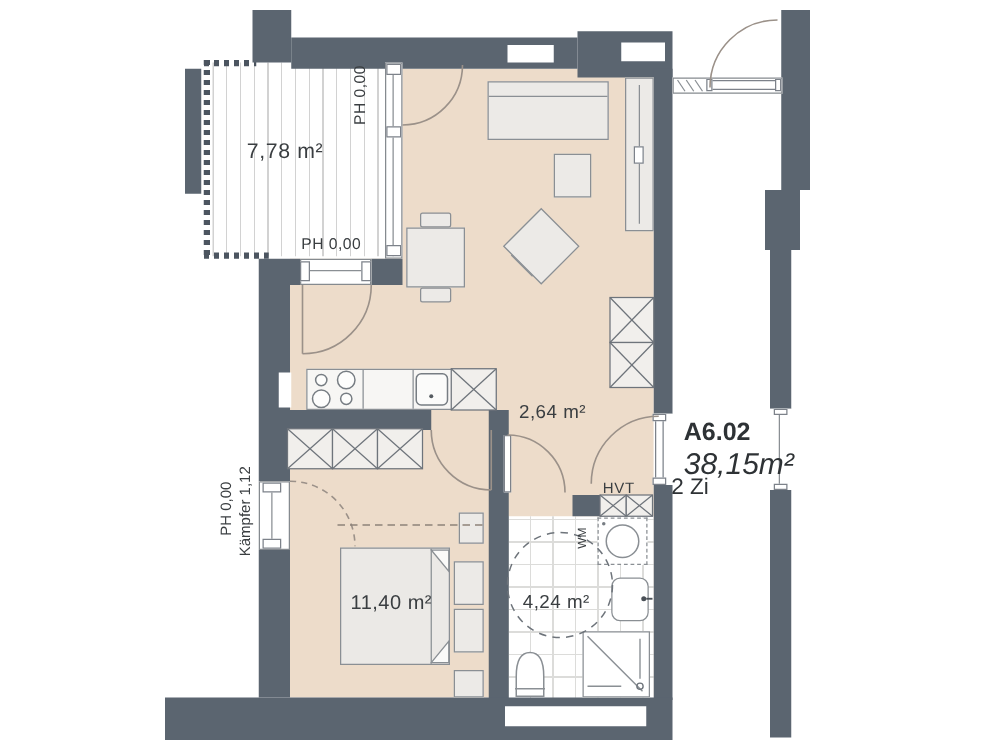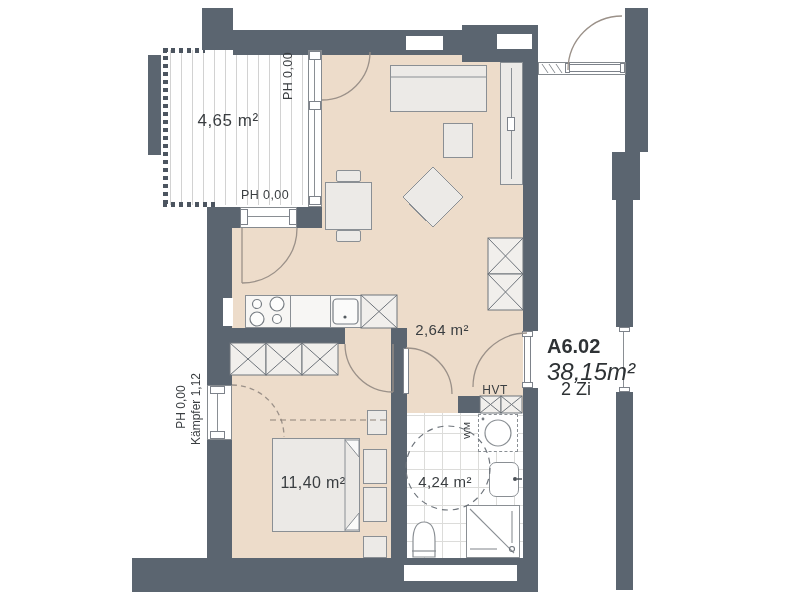--- a/index.html
+++ b/index.html
@@ -220,27 +220,27 @@
 
     <circle cx="448" cy="468" r="42" fill="none" stroke="#6e747b" stroke-width="1.2" stroke-dasharray="6 5"></circle>
 
     <g stroke="#8a8f94" stroke-width="1">
       <line x1="542" y1="64" x2="548" y2="73"></line>
       <line x1="549" y1="64" x2="555" y2="73"></line>
       <line x1="556" y1="64" x2="562" y2="73"></line>
     </g>
   </svg>
 
-  <div class="lbl area-lbl" style="left:178px;top:111px;width:100px;">4,65 m²</div>
+  <div class="lbl area-lbl" style="left:178px;top:111px;width:100px;">7,78 m²</div>
   <div class="lbl ph-lbl rot" style="left:258px;top:69px;width:60px;">PH 0,00</div>
   <div class="lbl ph-lbl" style="left:215px;top:188px;width:100px;">PH 0,00</div>
   <div class="lbl area-lbl-sm" style="left:392px;top:321px;width:100px;text-align:center;">2,64 m²</div>
   <div class="lbl area-lbl-sm" style="left:253px;top:474px;width:120px;font-size:16px;">11,40 m²</div>
   <div class="lbl area-lbl-sm" style="left:395px;top:473px;width:100px;">4,24 m²</div>
   <div class="lbl rot" style="left:151px;top:400px;width:60px;font-size:12px;">PH 0,00</div>
   <div class="lbl rot" style="left:156px;top:402px;width:80px;font-size:12px;">Kämpfer 1,12</div>
   <div class="lbl tiny-lbl" style="left:475px;top:383px;width:40px;">HVT</div>
   <div class="lbl rot" style="left:450px;top:425px;width:32px;font-size:9.5px;">WM</div>
   <div class="unit-lbl" style="left:547px;top:335px;font-size:20px;font-weight:bold;">A6.02</div>
   <div class="unit-lbl" style="left:547px;top:358px;font-size:24px;font-style:italic;">38,15m²</div>
-  <div class="unit-lbl" style="left:561px;top:379px;font-size:18px;">2 Zi</div>
+  <div class="unit-lbl" style="left:537px;top:379px;font-size:18px;">2 Zi</div>
 
 </div>
 
 </body></html>

